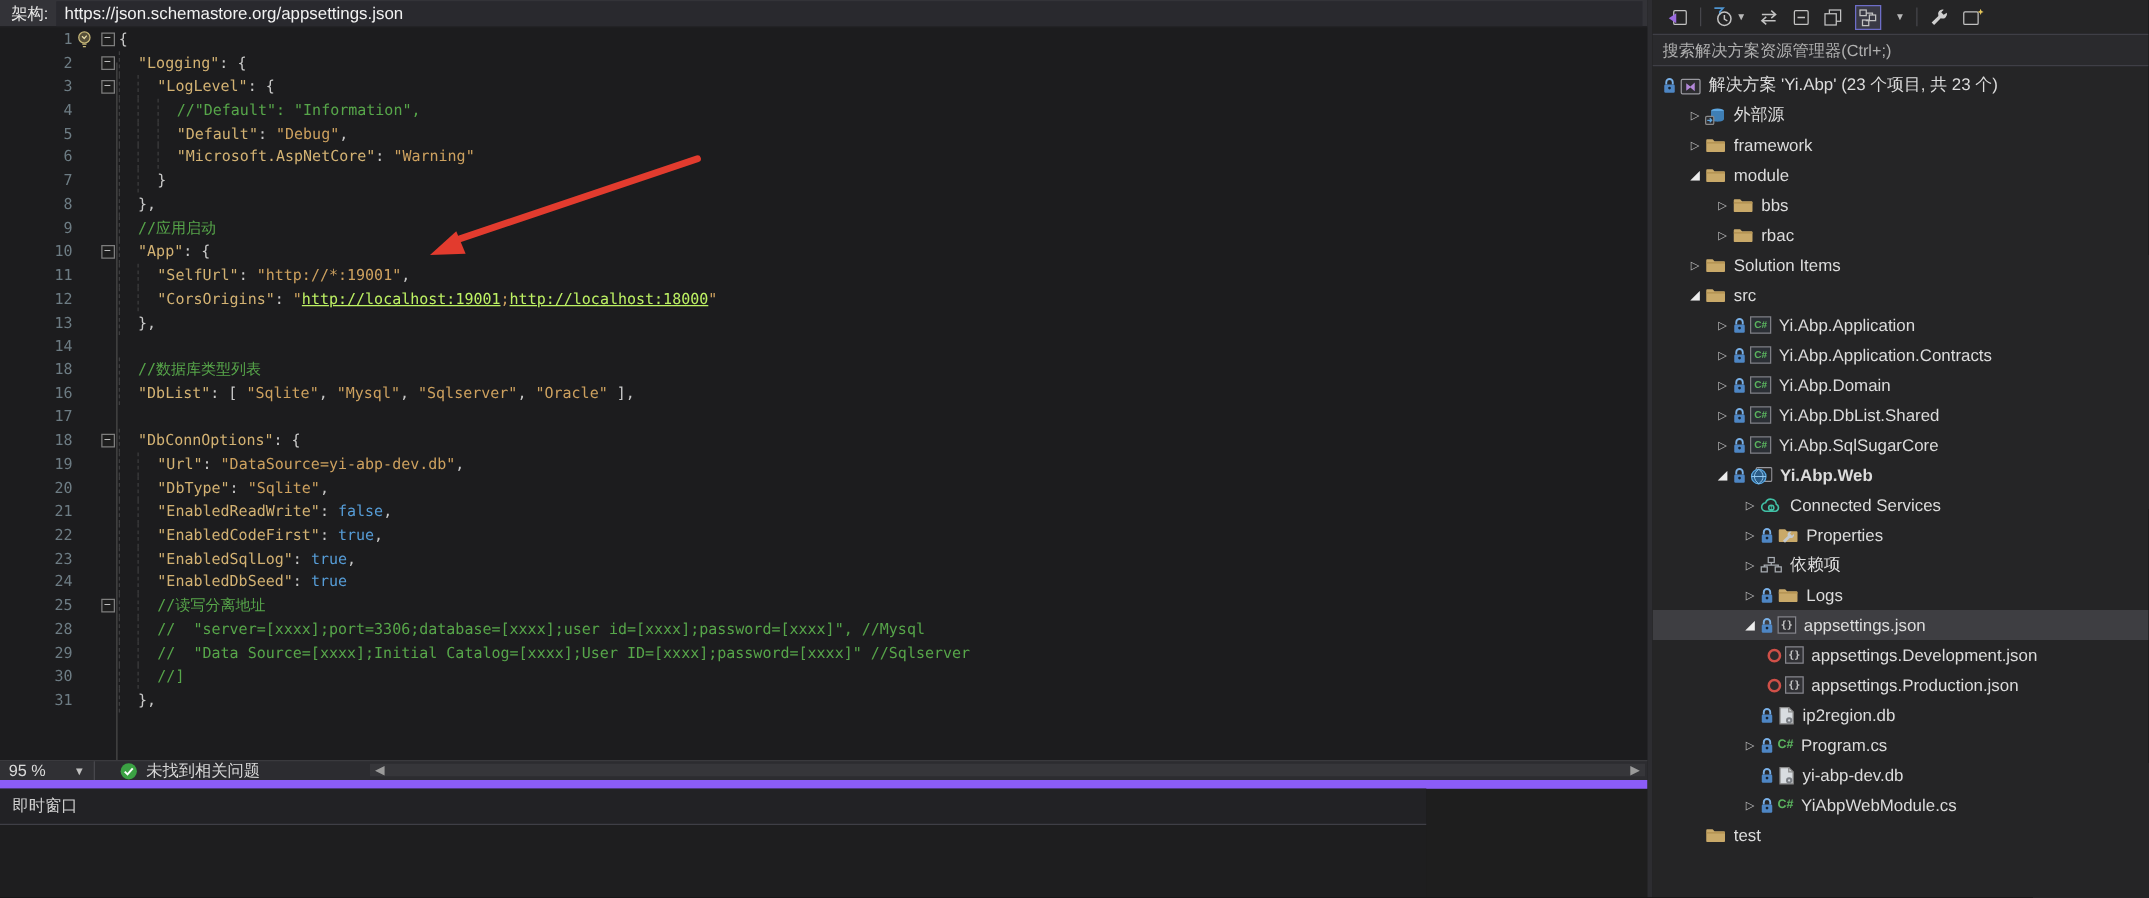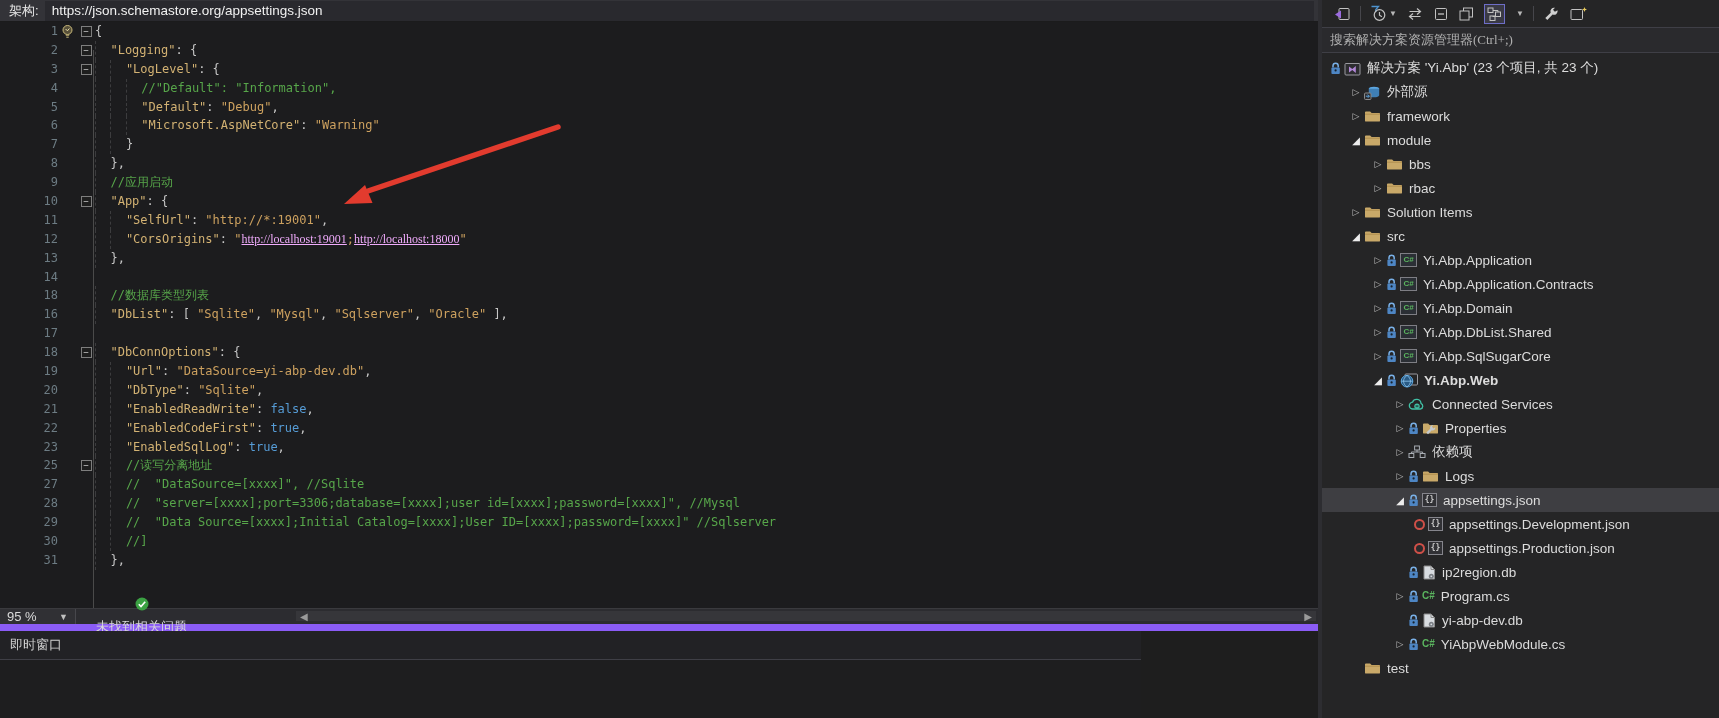--- a/index.html
+++ b/index.html
@@ -17,51 +17,51 @@
   .ln{width:58px;text-align:right;color:#6d7c84;font:12px/18.9px "DejaVu Sans Mono",monospace;flex:none;}
   .gcell{width:19px;flex:none;display:flex;align-items:center;justify-content:center;height:18.9px;}
   .foldcol{width:18px;flex:none;display:flex;align-items:center;justify-content:center;height:18.9px;position:relative;z-index:2;}
   .foldbox{width:11px;height:11px;box-sizing:border-box;border:1px solid #7e7e7e;background:#1e1e1e;
            color:#c8c8c8;font:9px/9px "DejaVu Sans Mono",monospace;text-align:center;}
   #foldline{position:absolute;left:93px;top:28px;width:1px;height:560px;background:#4a4a4a;z-index:1;}
   .codetext{white-space:pre;font:12px/18.9px "DejaVu Sans Mono",monospace;color:#c8c8c8;}
   .ind{display:inline-block;width:2ch;height:18.9px;border-left:1px dashed #3c3c3e;vertical-align:top;}
   .tk-p{color:#c8c8c8;} .tk-k{color:#d3b273;} .tk-s{color:#cda15f;}
   .tk-b{color:#569cd6;} .tk-c{color:#57a64a;}
-  .tk-l{color:#f0abfc;text-decoration:underline;font-family:Liberation Serif, serif;}
+  .tk-l{color:#bef264;text-decoration:underline;}
   
   #arrow-overlay{position:absolute;left:0;top:0;pointer-events:none;z-index:40;}
   
   .ed-status{position:absolute;left:0;top:608px;width:1318px;height:23px;background:#2c2c30;
              border-top:1px solid #3a3a3e;border-bottom:7px solid #8b5cf6;box-sizing:border-box;
              display:flex;align-items:center;font-size:13px;}
   .zoom-combo{width:76px;height:100%;display:flex;align-items:center;border-right:1px solid #47474c;
               padding-left:7px;box-sizing:border-box;color:#dadada;background:#303034;}
   .zoom-caret{margin-left:auto;margin-right:7px;font-size:9px;color:#c0c0c0;}
-  .health{display:flex;align-items:center;gap:7px;padding-left:20px;color:#d8d8d8;flex-direction:column;}
+  .health{display:flex;align-items:center;gap:7px;padding-left:20px;color:#d8d8d8;}
   .hscroll{position:absolute;left:296px;right:2px;top:2px;bottom:3px;background:#36363a;
            display:flex;align-items:center;justify-content:space-between;}
   .scr-arrow{color:#9a9a9a;font-size:10px;padding:0 4px;}
   
   .imm{position:absolute;left:0;top:631px;width:1141px;height:87px;background:#1e1e1f;}
   .imm-header{height:29px;display:flex;align-items:center;padding-left:10px;font-size:13px;color:#cfcfcf;
               border-bottom:1px solid #3f3f46;box-sizing:border-box;background:#222225;}
   
   .vdivider{position:absolute;left:1318px;top:0;width:4px;height:718px;background:#2d2d31;}
   
   #solution-explorer{position:absolute;left:1322px;top:0;width:397px;height:718px;background:#252526;overflow:hidden;}
   .se-toolbar{height:27px;display:flex;align-items:center;padding-left:12px;gap:9px;}
   .tb-icon{display:flex;align-items:center;justify-content:center;height:20px;}
   .tb-sep{width:1px;height:15px;background:#46464b;}
   .tb-caret{font-size:8px;color:#b8b8b8;margin-left:2px;}
   .tb-active{border:1px solid #6e6ec8;background:#3a3a45;padding:1px;display:flex;align-items:center;}
   .se-search{height:26px;border-top:1px solid #3f3f46;border-bottom:1px solid #3f3f46;background:#2a2a2d;
              display:flex;align-items:center;box-sizing:border-box;}
   .se-search input{width:100%;background:transparent;border:none;outline:none;color:#b9b9b9;
-                   font-size:13px;padding-left:8px;font-family:Liberation Serif, serif;}
+                   font-size:13px;padding-left:8px;font-family:Liberation Sans, sans-serif;}
   .se-search input::placeholder{color:#b0b0b0;opacity:1;}
   #tree{padding-top:3px;}
   .trow{display:flex;align-items:center;height:24px;box-sizing:border-box;font-size:13.5px;color:#dcdcdc;white-space:nowrap;}
   .trow.sel{background:#3e3e42;}
   .arrowcell{width:16px;flex:none;text-align:center;font-size:9px;color:#bdbdbd;}
   .arrowcell.exp{color:#ededed;font-size:10px;}
   .ticon{flex:none;display:flex;align-items:center;justify-content:center;margin-right:3px;}
   .tlabel{margin-left:3px;}
   .tlabel.bold{font-weight:bold;}
   .icsproj{width:17px;height:14px;background:#2b2f35;border:1px solid #7e7e84;color:#5bb55f;
@@ -232,32 +232,32 @@
           <span class="foldcol"></span>
           <span class="codetext"><span class="ind"></span><span class="ind"></span><span class="tk-k">"EnabledCodeFirst"</span><span class="tk-p">: </span><span class="tk-b">true</span><span class="tk-p">,</span></span>
         </div>
         <div class="eline">
           <span class="ln">23</span>
           <span class="gcell"></span>
           <span class="foldcol"></span>
           <span class="codetext"><span class="ind"></span><span class="ind"></span><span class="tk-k">"EnabledSqlLog"</span><span class="tk-p">: </span><span class="tk-b">true</span><span class="tk-p">,</span></span>
         </div>
         <div class="eline">
+          <span class="ln">24</span>
+          <span class="gcell"></span>
+          <span class="foldcol"></span>
+          <span class="codetext"><span class="ind"></span><span class="ind"></span><span class="tk-k">"EnabledDbSeed"</span><span class="tk-p">: </span><span class="tk-b">true</span></span>
+        </div>
+        <div class="eline">
           <span class="ln">25</span>
           <span class="gcell"></span>
           <span class="foldcol">
             <span class="foldbox">−</span>
           </span>
           <span class="codetext"><span class="ind"></span><span class="ind"></span><span class="tk-c">//读写分离地址</span></span>
-        </div>
-        <div class="eline">
-          <span class="ln">27</span>
-          <span class="gcell"></span>
-          <span class="foldcol"></span>
-          <span class="codetext"><span class="ind"></span><span class="ind"></span><span class="tk-c">//  "DataSource=[xxxx]", //Sqlite</span></span>
         </div>
         <div class="eline">
           <span class="ln">28</span>
           <span class="gcell"></span>
           <span class="foldcol"></span>
           <span class="codetext"><span class="ind"></span><span class="ind"></span><span class="tk-c">//  "server=[xxxx];port=3306;database=[xxxx];user id=[xxxx];password=[xxxx]", //Mysql</span></span>
         </div>
         <div class="eline">
           <span class="ln">29</span>
           <span class="gcell"></span>

